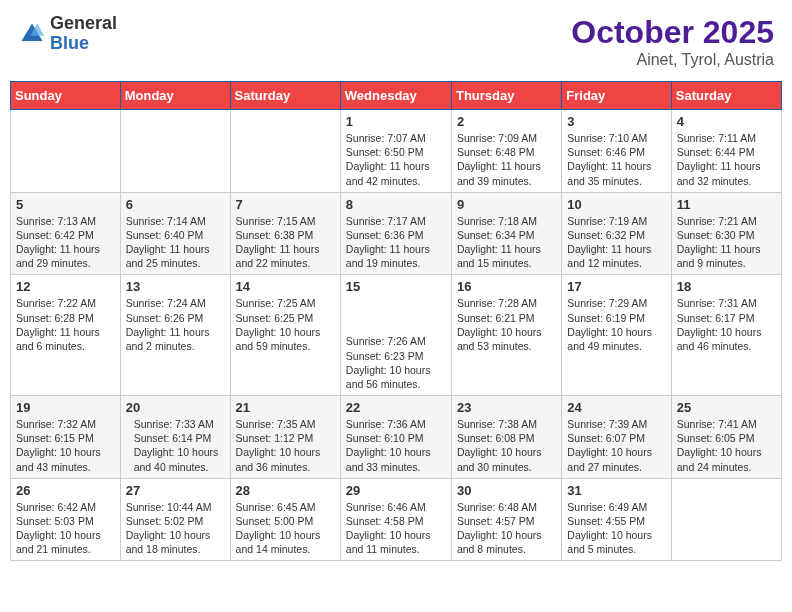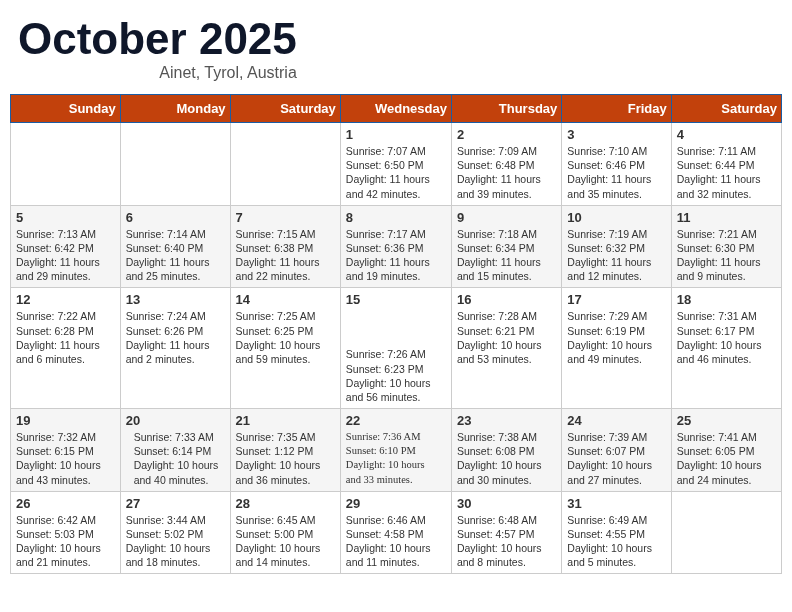--- a/index.html
+++ b/index.html
@@ -38,39 +38,39 @@
       color: #2a6db5;
     }
     .logo-icon {
       width: 28px;
       height: 28px;
     }
     .title-block {
       text-align: right;
     }
     .month-title {
-      font-size: 44px;
+      font-size: 32px;
       font-weight: bold;
-      color: #0f172a;
+      color: #4c1d95;
     }
     .location {
       font-size: 16px;
       color: #555;
     }
     .calendar {
       width: 100%;
       border-collapse: collapse;
       border: 1px solid #ccc;
     }
     .calendar th {
-      background-color: #c2410c;
+      background-color: #ef4444;
       color: #fff;
       font-size: 13px;
       padding: 6px 4px;
-      text-align: right;
+      text-align: left;
       border: 1px solid #1a5da5;
     }
     .calendar td {
       vertical-align: top;
       border: 1px solid #ccc;
       padding: 4px 5px;
       width: 113px;
       min-height: 80px;
       background: #fff;
     }
@@ -89,20 +89,30 @@
       line-height: 1.35;
     }
     .empty-cell {
       background: #f9f9f9;
     }
   </style>
 </head>
 <body>
 
 <div class="header">
+  <div class="logo">
+    <svg class="logo-icon" viewBox="0 0 32 32">
+      <polygon points="16,4 28,24 4,24" fill="#2a6db5"></polygon>
+      <polygon points="22,4 30,18 14,18" fill="#5ab0e8" opacity="0.7"></polygon>
+    </svg>
+    <div class="logo-text">
+      <span class="logo-general">General</span>
+      <span class="logo-blue">Blue</span>
+    </div>
+  </div>
   <div class="title-block">
     <div class="month-title">October 2025</div>
     <div class="location">Ainet, Tyrol, Austria</div>
   </div>
 </div>
 
 <table class="calendar">
   <thead>
     <tr>
     <th>Sunday</th>
@@ -267,21 +277,21 @@
         </td>
         <td>
           <div class="day-number">21</div>
           <div class="day-info" style="white-space: pre-line;">Sunrise: 7:35 AM
 Sunset: 1:12 PM
 Daylight: 10 hours
 and 36 minutes.</div>
         </td>
         <td>
           <div class="day-number">22</div>
-          <div class="day-info" style="white-space: pre-line; font-family: Liberation Serif, serif;">Sunrise: 7:36 AM
+          <div class="day-info" style="white-space: pre-line;">Sunrise: 7:36 AM
 Sunset: 6:10 PM
 Daylight: 10 hours
 and 33 minutes.</div>
         </td>
         <td>
           <div class="day-number">23</div>
           <div class="day-info" style="white-space: pre-line;">Sunrise: 7:38 AM
 Sunset: 6:08 PM
 Daylight: 10 hours
 and 30 minutes.</div>
@@ -304,21 +314,21 @@
       <tr>
         <td>
           <div class="day-number">26</div>
           <div class="day-info" style="white-space: pre-line;">Sunrise: 6:42 AM
 Sunset: 5:03 PM
 Daylight: 10 hours
 and 21 minutes.</div>
         </td>
         <td>
           <div class="day-number">27</div>
-          <div class="day-info" style="white-space: pre-line;">Sunrise: 3:44 AM
+          <div class="day-info" style="white-space: pre-line;">Sunrise: 10:44 AM
 Sunset: 5:02 PM
 Daylight: 10 hours
 and 18 minutes.</div>
         </td>
         <td>
           <div class="day-number">28</div>
           <div class="day-info" style="white-space: pre-line;">Sunrise: 6:45 AM
 Sunset: 5:00 PM
 Daylight: 10 hours
 and 14 minutes.</div>

